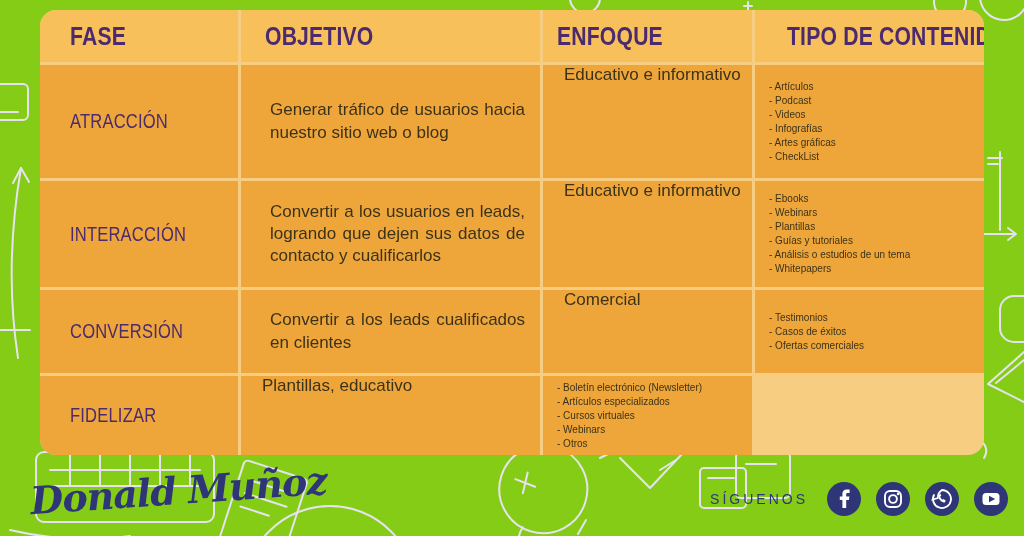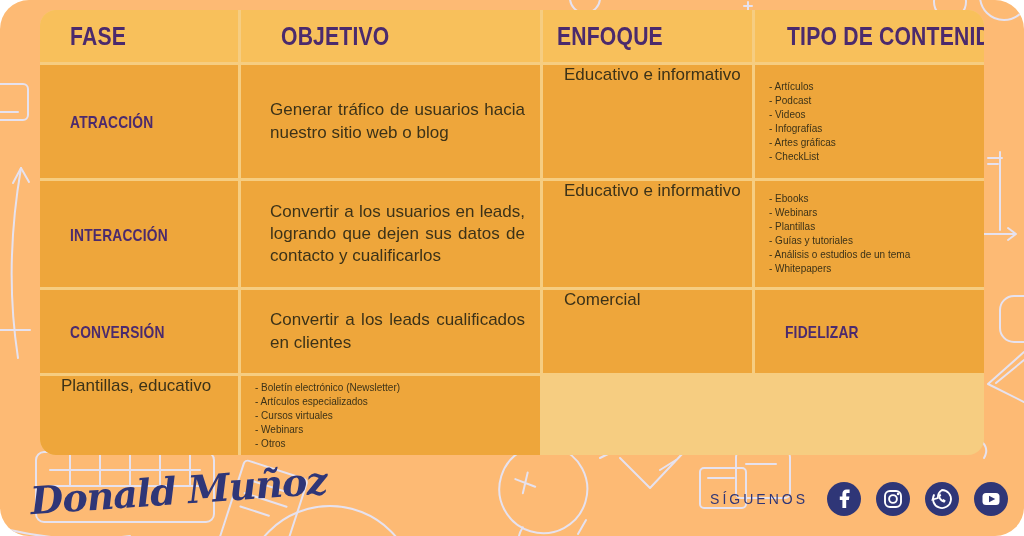--- a/index.html
+++ b/index.html
@@ -1,19 +1,18 @@
 <!DOCTYPE html>
 <html style="--header_bg: #f8c05b; --cell_bg: #eea63b; --divider: #f6cd81; --heading_text: #4b2a6d; --body_text: #3c3218; --brand_navy: #2f3677; --doodle: #e6e2ef;"><head>
 <meta charset="utf-8">
 <style>
   html,body{margin:0;padding:0;background:#ffffff;}
   #canvas{
-    position:relative;width:1024px;height:536px;overflow:hidden;background:#fdba74;
+    position:relative;width:1024px;height:536px;overflow:hidden;background:#84cc16;
     font-family:"Liberation Sans",sans-serif;
-    border-radius:29px;
   }
   
   .doodles{position:absolute;left:0;top:0;pointer-events:none;}
   
   .table{
     position:absolute;left:40px;top:10px;width:944px;height:445px;
     display:grid;
     grid-template-columns:198px 299px 209px 229px;
     grid-template-rows:52px 113px 106px 83px 79px;
     gap:3px;
@@ -22,26 +21,26 @@
   }
   .cell{min-width:0;min-height:0;}
   .cell.head{
     background:var(--header_bg,#f8c05b);
     display:flex;align-items:center;
     color:var(--heading_text,#4b2a6d);
     font-weight:bold;font-size:23px;letter-spacing:.2px;
   }
   .cell.head .cond,.fase .cond{display:inline-block;transform:scale(.92,1.1);transform-origin:0 50%;white-space:nowrap;}
   .cell.head.c1{padding-left:30px;}
-  .cell.head.c2{padding-left:40px;}
+  .cell.head.c2{padding-left:24px;}
   .cell.head.c3{padding-left:14px;}
   .cell.head.c4{padding-left:32px;}
   .cell.body{background:var(--cell_bg,#eea63b);}
   .fase-cell{display:flex;align-items:center;padding-left:30px;}
-  .fase{color:var(--heading_text,#4b2a6d);font-weight:bold;font-size:15px;letter-spacing:.2px;}
+  .fase{color:var(--heading_text,#4b2a6d);font-weight:normal;font-size:18px;letter-spacing:.2px;}
   .obj-cell{display:flex;align-items:center;}
   .obj{margin:5px;padding:0 10px 0 24px;font-size:17px;line-height:1.3;color:var(--body_text,#3c3218);text-align:justify;}
   .enf-cell{display:flex;align-items:flex-start;padding-left:21px;}
   .enf{font-size:17px;color:var(--body_text,#3c3218);}
   .list-cell{display:flex;align-items:center;padding-left:14px;}
   .list{font-size:10px;line-height:1.4;color:var(--body_text,#3c3218);}
   
   .signature{
     position:absolute;left:30px;top:468px;
     font-family:"DejaVu Serif",serif;font-style:italic;font-weight:600;
@@ -169,20 +168,27 @@
 
     <div class="cell body fase-cell">
       <span class="fase"><span class="cond">CONVERSIÓN</span></span>
     </div>
     <div class="cell body obj-cell">
       <p class="obj">Convertir a los leads cualificados en clientes</p>
     </div>
     <div class="cell body enf-cell">
       <span class="enf">Comercial</span>
     </div>
+    <div class="cell body list-cell">
+      <div class="list">
+          <div>- Testimonios</div>
+          <div>- Casos de éxitos</div>
+          <div>- Ofertas comerciales</div>
+        </div>
+    </div>
 
     <div class="cell body fase-cell">
       <span class="fase"><span class="cond">FIDELIZAR</span></span>
     </div>
     <div class="cell body enf-cell">
       <span class="enf">Plantillas, educativo</span>
     </div>
     <div class="cell body list-cell">
       <div class="list">
           <div>- Boletín electrónico (Newsletter)</div>

